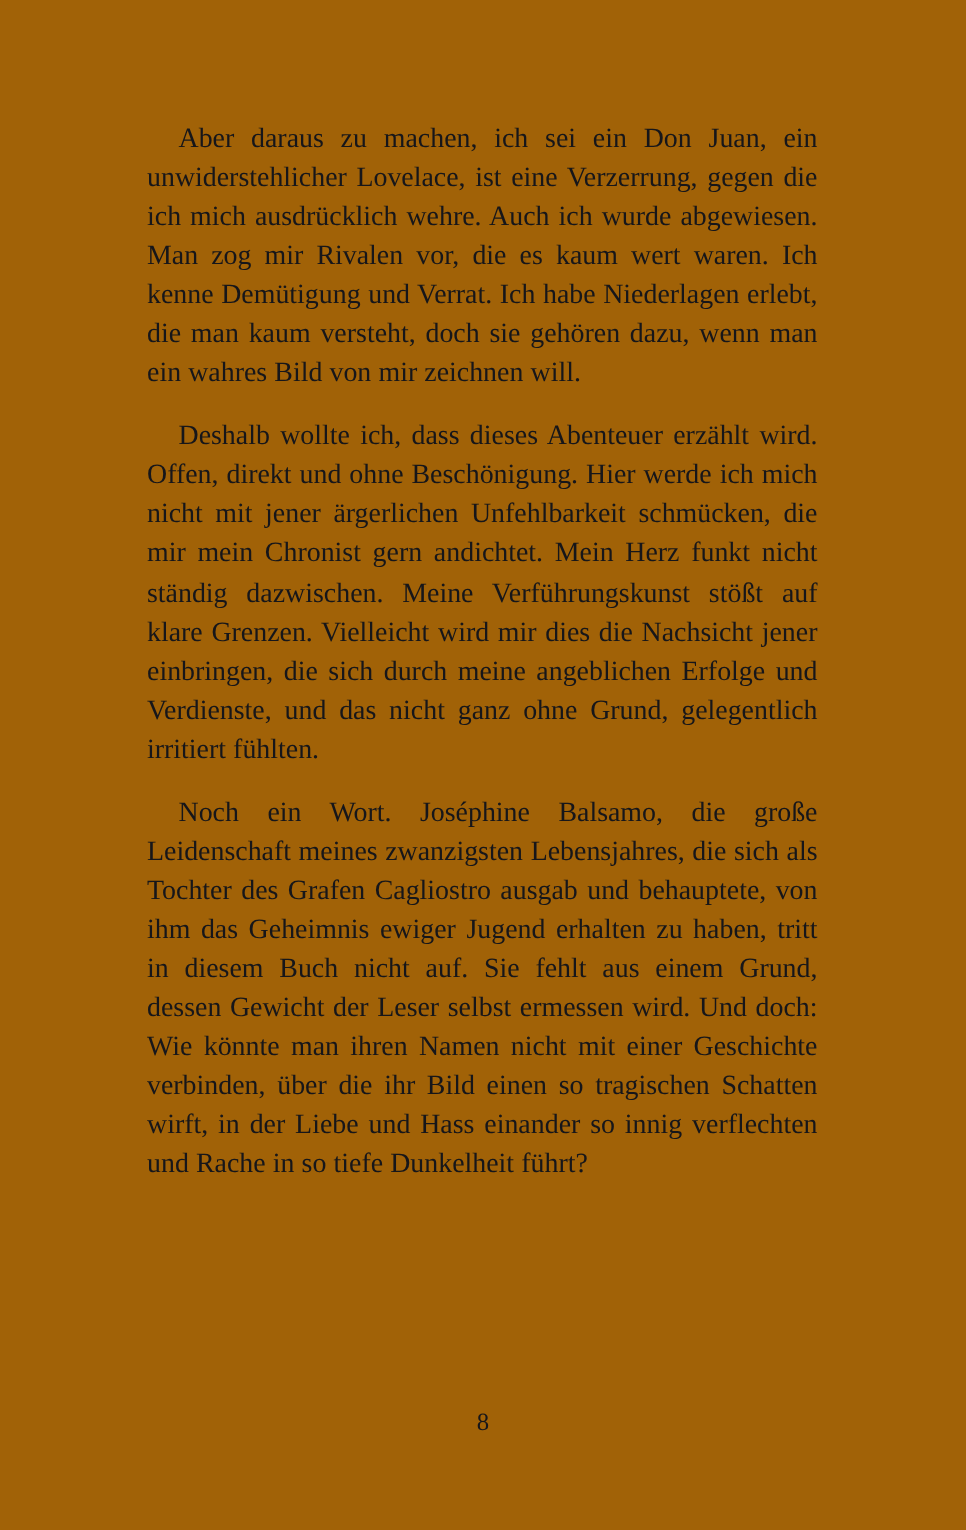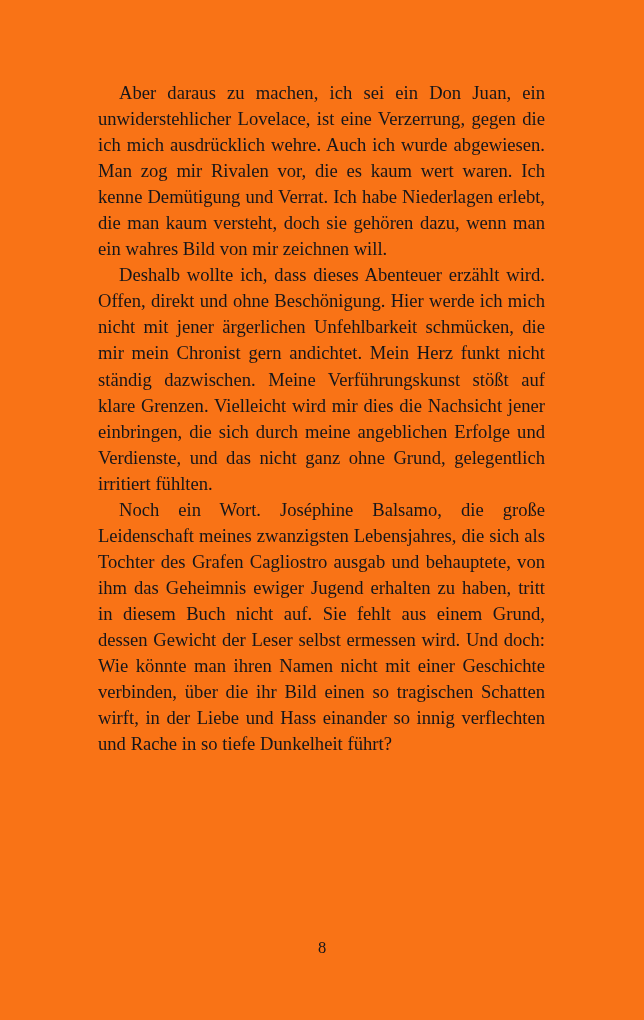--- a/index.html
+++ b/index.html
@@ -14,21 +14,21 @@
     font-family: "Liberation Serif", "DejaVu Serif", serif;
     -webkit-font-smoothing: antialiased;
   }
 
   .page {
     position: absolute;
     left: 0;
     top: 0;
     width: 644px;
     height: 1020px;
-    background: #f97316;
+    background: #a16207;
     overflow: hidden;
   }
 
   .text-block {
     position: absolute;
     left: 98px;
     top: 80px;
     width: 447px;
   }
 
@@ -39,21 +39,21 @@
     color: #16161a;
     text-align: justify;
     text-justify: inter-word;
     text-indent: 21px;
     hyphens: manual;
     -webkit-hyphens: manual;
     word-spacing: 0.1px;
   }
 
   .para + .para {
-    margin-top: 0;
+    margin-top: 16px;
   }
 
   .page-number {
     position: absolute;
     left: 0;
     top: 938px;
     width: 644px;
     text-align: center;
     font-size: 16.5px;
     line-height: 20px;

